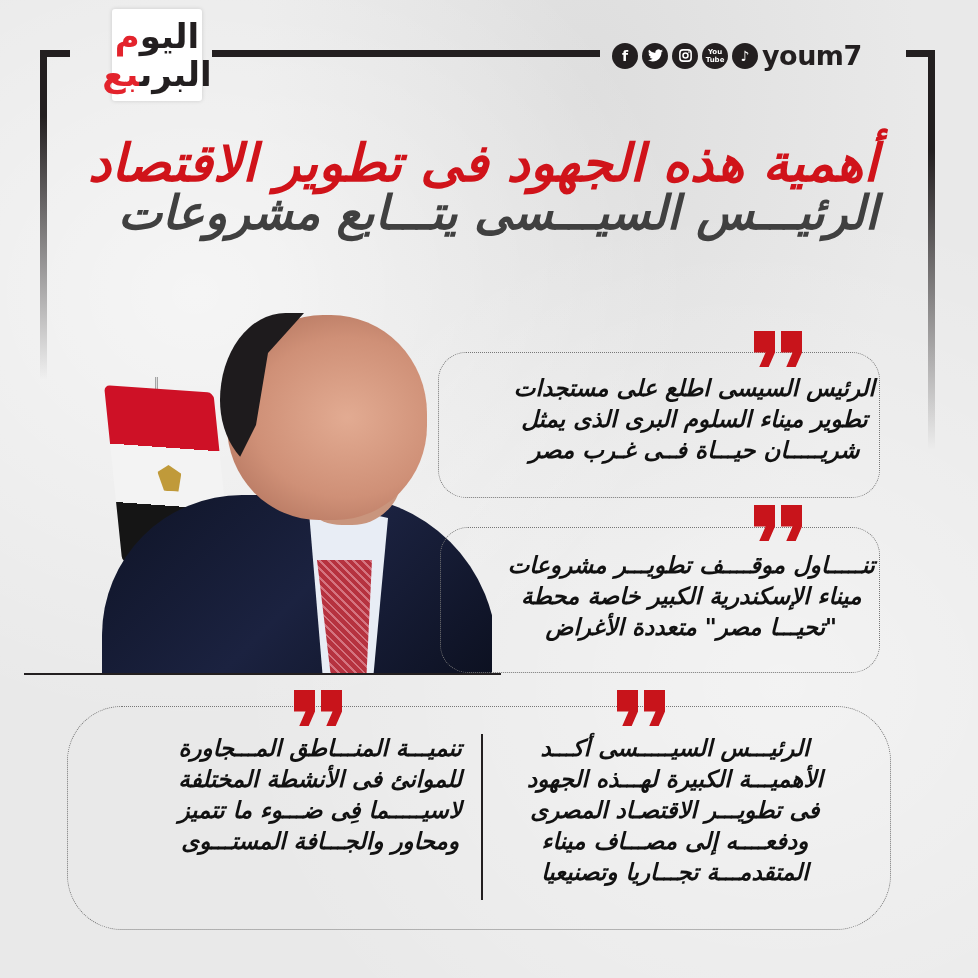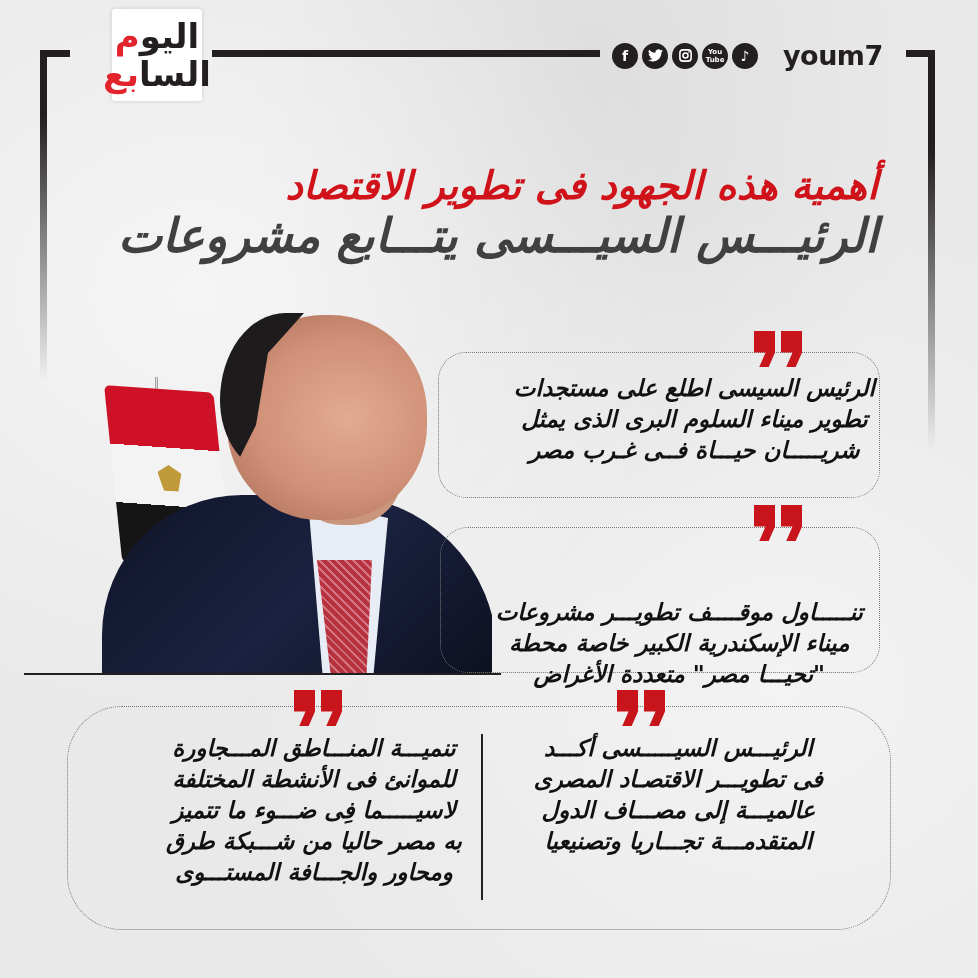--- a/index.html
+++ b/index.html
@@ -24,25 +24,25 @@
     box-shadow:0 0 4px rgba(0,0,0,.15);display:flex;flex-direction:column;align-items:center;justify-content:center;
     direction:rtl;font-weight:900;line-height:38px;}
   .logo .l1,.logo .l2{font-size:34px;letter-spacing:-1px;font-family:"DejaVu Sans",sans-serif;}
   .logo .dark{color:#231f20;}
   .logo .red{color:#e3232c;}
   
   .social{position:absolute;left:612px;top:40px;display:flex;align-items:center;gap:4px;}
   .sicon{width:26px;height:26px;border-radius:50%;background:#231f20;color:#fff;display:flex;align-items:center;
     justify-content:center;font-size:14px;font-weight:bold;font-family:"DejaVu Sans",sans-serif;}
   .sicon.yt{font-size:7px;line-height:8px;text-align:center;}
-  .brand{font-size:27px;font-weight:900;color:#231f20;margin-left:21px;font-family:"DejaVu Sans",sans-serif;letter-spacing:-0.5px;}
+  .brand{font-size:27px;font-weight:900;color:#231f20;margin-left:0;font-family:"DejaVu Sans",sans-serif;letter-spacing:-0.5px;}
   
   .headline{position:absolute;right:100px;top:138px;direction:rtl;text-align:right;font-weight:900;
     font-style:italic;line-height:50px;}
-  .headline .h1{color:#d0131a;font-size:39px;margin-top:23px;}
+  .headline .h1{color:#d0131a;font-size:52px;}
   .headline .h2,.headline .h3{color:#404040;font-size:47px;}
   
   .photo{position:absolute;left:92px;top:305px;width:400px;height:368px;overflow:hidden;}
   .suit{position:absolute;left:10px;top:190px;width:395px;height:200px;border-radius:140px 160px 0 0;
     background:linear-gradient(135deg,#0f1427,#1b2240 50%,#0b0f1e);}
   .shirt{position:absolute;left:196px;top:195px;width:100px;height:180px;background:#e8edf5;
     clip-path:polygon(20% 0,100% 10%,85% 100%,35% 100%);}
   .tie{position:absolute;left:225px;top:255px;width:55px;height:115px;
     background:repeating-linear-gradient(45deg,#b6323f 0 4px,#d47480 4px 6px);
     clip-path:polygon(0 0,100% 0,90% 100%,25% 100%);}
@@ -67,39 +67,39 @@
   .quote{position:absolute;width:48px;height:36px;display:flex;gap:6px;}
   .quote span{display:block;width:21px;height:36px;background:#c8141b;
     clip-path:polygon(0 0,100% 0,100% 60%,70% 100%,25% 100%,55% 60%,0 60%);}
   .q1{left:754px;top:331px;}
   .q2{left:754px;top:505px;}
   .q3{left:617px;top:690px;}
   .q4{left:294px;top:690px;}
   .ctext{position:absolute;direction:rtl;text-align:center;font-weight:900;font-style:italic;color:#111;
     font-size:23px;line-height:31px;white-space:nowrap;}
   .t1{right:103px;top:373px;}
-  .t2{right:115px;top:550px;margin-top:47px;}
+  .t2{right:103px;top:550px;}
   .t3{right:155px;top:733px;}
   .t4{right:516px;top:733px;}
   .divider{position:absolute;left:481px;top:734px;width:2px;height:166px;background:#231f20;}
 </style>
 </head>
 <body>
 
 <div class="bg"></div>
 
 <div class="frame-top-left"></div>
 <div class="frame-top-mid"></div>
 <div class="frame-top-right"></div>
 <div class="frame-left"></div>
 <div class="frame-right"></div>
 
 <div class="logo">
   <div class="l1"><span class="dark">اليو</span><span class="red">م</span></div>
-  <div class="l2"><span class="dark">السا</span><span class="red">بع</span></div>
+  <div class="l2"><span class="dark">البرى</span><span class="red">بع</span></div>
 </div>
 
 <div class="social">
   <div class="sicon">f</div>
   <div class="sicon">
       <svg width="15" height="13" viewBox="0 0 24 20">
         <path fill="#fff" d="M24 2.4a9.8 9.8 0 0 1-2.8.8A4.9 4.9 0 0 0 23.3.5a9.8 9.8 0 0 1-3.1 1.2A4.9 4.9 0 0 0 11.8 6 14 14 0 0 1 1.7.9a4.9 4.9 0 0 0 1.5 6.6A4.9 4.9 0 0 1 1 6.9a4.9 4.9 0 0 0 3.9 4.9 4.9 4.9 0 0 1-2.2.1 4.9 4.9 0 0 0 4.6 3.4A9.9 9.9 0 0 1 0 17.3 14 14 0 0 0 7.5 19.5c9 0 14-7.5 14-14v-.6A10 10 0 0 0 24 2.4z"></path>
       </svg>
     </div>
   <div class="sicon">
@@ -160,24 +160,24 @@
   <div>تطوير ميناء السلوم البرى الذى يمثل</div>
   <div>شريـــــان حيـــاة فــى غـرب مصر</div>
 </div>
 <div class="ctext t2">
   <div>تنـــــاول موقــــف تطويـــر مشروعات</div>
   <div>ميناء الإسكندرية الكبير خاصة محطة</div>
   <div>"تحيـــا مصر" متعددة الأغراض</div>
 </div>
 <div class="ctext t3">
   <div>الرئيـــس السيـــــسى أكـــد</div>
+  <div>الأهميـــة الكبيرة لهـــذه الجهود</div>
   <div>فى تطويـــر الاقتصـاد المصرى</div>
-  <div>عالميـــة إلى مصـــاف الدول</div>
+  <div>ودفعــــه إلى مصـــاف ميناء</div>
   <div>المتقدمـــة تجـــاريا وتصنيعيا</div>
 </div>
 <div class="divider"></div>
 <div class="ctext t4">
   <div>تنميـــة المنـــاطق المـــجاورة</div>
   <div>للموانئ فى الأنشطة المختلفة</div>
   <div>لاسيـــــما فِى ضـــوء ما تتميز</div>
-  <div>به مصر حاليا من شـــبكة طرق</div>
   <div>ومحاور والجـــافة المستـــوى</div>
 </div>
 
 </body></html>

